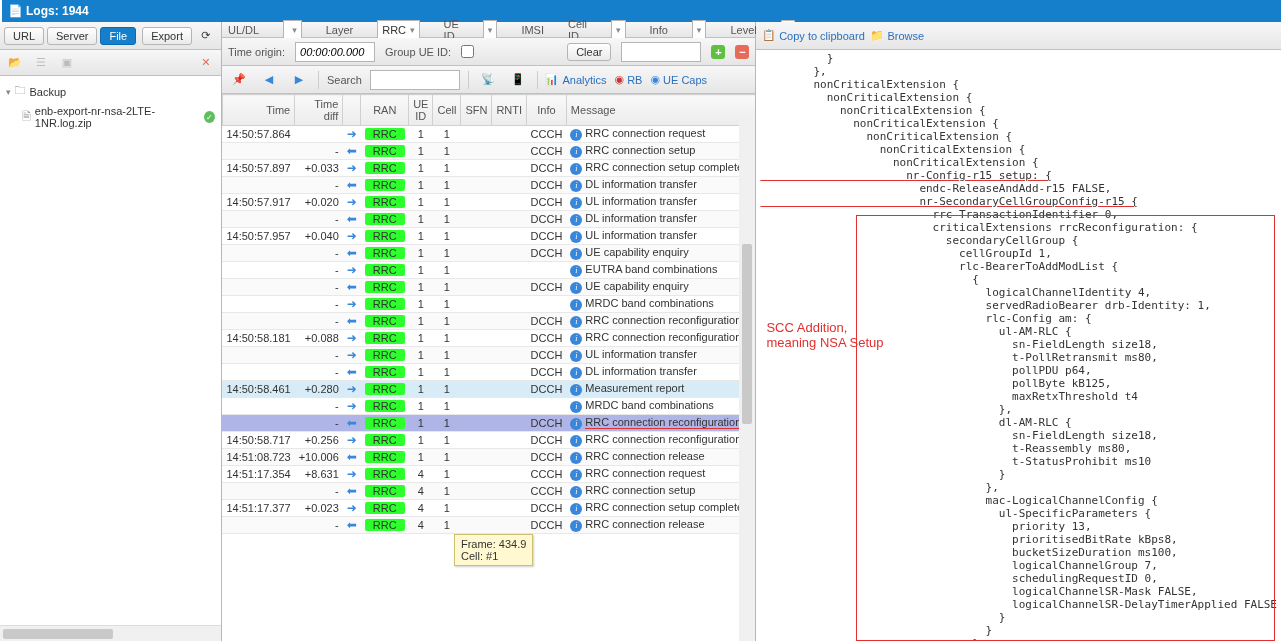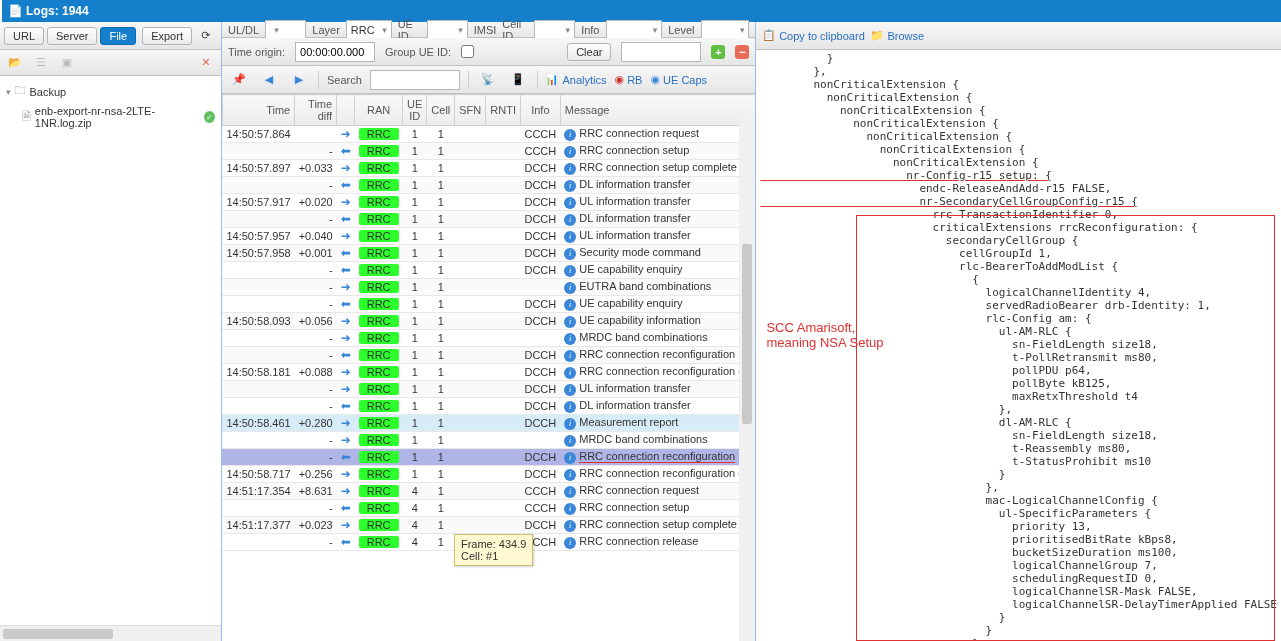--- a/index.html
+++ b/index.html
@@ -19,21 +19,21 @@
 .left-tree{flex:1;padding:4px 6px;font-size:11px}
 .tree-node{display:flex;align-items:center;gap:4px;padding:2px 0}
 .tree-node.child{padding-left:16px}
 .folder{color:#888}
 .zip{color:#888}
 .ok{width:12px;height:12px;border-radius:50%;background:#5fbf5f;display:inline-flex;align-items:center;justify-content:center;color:#fff;font-size:8px;margin-left:auto}
 .left-hscroll{height:16px;background:#f0f0f0;border-top:1px solid #ddd;display:flex;align-items:center}
 .left-hscroll .thumb{height:10px;background:#c9c9c9;width:110px;margin-left:3px;border-radius:2px}
 
 .center{flex:1;min-width:0;display:flex;flex-direction:column;border-right:1px solid #99bce8}
-.filters{background:linear-gradient(#f7f7f7,#e6e6e6);border-bottom:1px solid #c0c0c0;display:flex;align-items:center;padding:3px 6px;gap:6px;height:16px}
+.filters{background:linear-gradient(#f7f7f7,#e6e6e6);border-bottom:1px solid #c0c0c0;display:flex;align-items:center;padding:3px 6px;gap:24px;height:16px}
 .lbl{color:#555}
 .select{border:1px solid #b5b5b5;background:#fff;height:20px;display:flex;align-items:center;padding:0 4px;font-size:11px;gap:4px}
 .select .arr{color:#888;font-size:9px}
 .input{border:1px solid #b5b5b5;background:#fff;height:20px;padding:0 4px;font-size:11px}
 .time-row{background:linear-gradient(#f7f7f7,#e6e6e6);border-bottom:1px solid #c0c0c0;display:flex;align-items:center;padding:3px 6px;gap:10px;height:28px}
 .action-row{background:linear-gradient(#f7f7f7,#e6e6e6);border-bottom:1px solid #c0c0c0;display:flex;align-items:center;padding:3px 6px;gap:8px;height:28px}
 .sep{width:1px;height:18px;background:#ccc}
 .linkbtn{display:flex;align-items:center;gap:3px;color:#2a70c0;cursor:pointer;font-size:11px}
 .tbl-wrap{flex:1;overflow:hidden;position:relative}
 table{width:100%;border-collapse:collapse;font-size:11px}
@@ -141,21 +141,21 @@
       <div class="select" style="width:70px">
           <span class="arr" style="margin-left:auto">▾</span>
         </div>
       <span class="lbl">Level</span>
       <div class="select" style="width:60px">
           <span class="arr" style="margin-left:auto">▾</span>
         </div>
     </div>
     <div class="time-row">
       <span class="lbl">Time origin:</span>
-      <input class="input" style="width: 80px;" value="00:00:00.000">
+      <input class="input" style="width: 80px; font-style: italic;" value="00:00:00.000">
       <span class="lbl">Group UE ID:</span>
       <input type="checkbox" style="">
       <div style="flex:1"></div>
       <button class="btn">Clear</button>
       <input class="input" style="width: 80px;">
       <span class="add">+</span>
       <span class="rem">−</span>
     </div>
     <div class="action-row">
       <span class="iconbtn">📌</span>
@@ -276,32 +276,20 @@
               <td class="col-dir"><span class="dir">➜</span></td>
               <td class="col-ran"><span class="ran">RRC</span></td>
               <td class="col-ue">1</td>
               <td class="col-cell">1</td>
               <td class="col-sfn"></td>
               <td class="col-rnti"></td>
               <td class="col-info">DCCH</td>
               <td class="col-msg left-align"><span class="info-ic">i</span><span class="msg">UL information transfer</span></td>
             </tr>
             <tr>
-              <td class="col-time" style="text-align:left">14:50:57.958</td>
-              <td class="col-diff" style="text-align:right">+0.001</td>
-              <td class="col-dir"><span class="dir">⬅</span></td>
-              <td class="col-ran"><span class="ran">RRC</span></td>
-              <td class="col-ue">1</td>
-              <td class="col-cell">1</td>
-              <td class="col-sfn"></td>
-              <td class="col-rnti"></td>
-              <td class="col-info">DCCH</td>
-              <td class="col-msg left-align"><span class="info-ic">i</span><span class="msg">Security mode command</span></td>
-            </tr>
-            <tr>
               <td class="col-time" style="text-align:left"></td>
               <td class="col-diff" style="text-align:right">-</td>
               <td class="col-dir"><span class="dir">⬅</span></td>
               <td class="col-ran"><span class="ran">RRC</span></td>
               <td class="col-ue">1</td>
               <td class="col-cell">1</td>
               <td class="col-sfn"></td>
               <td class="col-rnti"></td>
               <td class="col-info">DCCH</td>
               <td class="col-msg left-align"><span class="info-ic">i</span><span class="msg">UE capability enquiry</span></td>
@@ -322,32 +310,20 @@
               <td class="col-time" style="text-align:left"></td>
               <td class="col-diff" style="text-align:right">-</td>
               <td class="col-dir"><span class="dir">⬅</span></td>
               <td class="col-ran"><span class="ran">RRC</span></td>
               <td class="col-ue">1</td>
               <td class="col-cell">1</td>
               <td class="col-sfn"></td>
               <td class="col-rnti"></td>
               <td class="col-info">DCCH</td>
               <td class="col-msg left-align"><span class="info-ic">i</span><span class="msg">UE capability enquiry</span></td>
-            </tr>
-            <tr>
-              <td class="col-time" style="text-align:left">14:50:58.093</td>
-              <td class="col-diff" style="text-align:right">+0.056</td>
-              <td class="col-dir"><span class="dir">➜</span></td>
-              <td class="col-ran"><span class="ran">RRC</span></td>
-              <td class="col-ue">1</td>
-              <td class="col-cell">1</td>
-              <td class="col-sfn"></td>
-              <td class="col-rnti"></td>
-              <td class="col-info">DCCH</td>
-              <td class="col-msg left-align"><span class="info-ic">i</span><span class="msg">UE capability information</span></td>
             </tr>
             <tr>
               <td class="col-time" style="text-align:left"></td>
               <td class="col-diff" style="text-align:right">-</td>
               <td class="col-dir"><span class="dir">➜</span></td>
               <td class="col-ran"><span class="ran">RRC</span></td>
               <td class="col-ue">1</td>
               <td class="col-cell">1</td>
               <td class="col-sfn"></td>
               <td class="col-rnti"></td>
@@ -442,20 +418,32 @@
               <td class="col-time" style="text-align:left">14:50:58.717</td>
               <td class="col-diff" style="">+0.256</td>
               <td class="col-dir"><span class="dir">➜</span></td>
               <td class="col-ran"><span class="ran">RRC</span></td>
               <td class="col-ue">1</td>
               <td class="col-cell">1</td>
               <td class="col-sfn"></td>
               <td class="col-rnti"></td>
               <td class="col-info">DCCH</td>
               <td class="col-msg left-align"><span class="info-ic">i</span><span class="msg">RRC connection reconfiguration complete</span></td>
+            </tr>
+            <tr>
+              <td class="col-time" style="text-align:left">14:51:08.723</td>
+              <td class="col-diff" style="text-align:right">+10.006</td>
+              <td class="col-dir"><span class="dir">⬅</span></td>
+              <td class="col-ran"><span class="ran">RRC</span></td>
+              <td class="col-ue">1</td>
+              <td class="col-cell">1</td>
+              <td class="col-sfn"></td>
+              <td class="col-rnti"></td>
+              <td class="col-info">DCCH</td>
+              <td class="col-msg left-align"><span class="info-ic">i</span><span class="msg">RRC connection release</span></td>
             </tr>
             <tr>
               <td class="col-time" style="text-align:center">14:51:17.354</td>
               <td class="col-diff" style="text-align:right">+8.631</td>
               <td class="col-dir"><span class="dir">➜</span></td>
               <td class="col-ran"><span class="ran">RRC</span></td>
               <td class="col-ue">4</td>
               <td class="col-cell">1</td>
               <td class="col-sfn"></td>
               <td class="col-rnti"></td>
@@ -566,18 +554,18 @@
                                       logicalChannelSR-Mask FALSE,
                                       logicalChannelSR-DelayTimerApplied FALSE
                                     }
                                   }
                                 }
                               },
                               mac-CellGroupConfig {
                                 schedulingRequestConfig {</pre>
       <div class="ann-box"></div>
       <div class="ann-txt">
-        <div>SCC Amarisoft,</div>
+        <div>SCC Addition,</div>
           <div>meaning NSA Setup</div>
       </div>
     </div>
   </div>
 </div>
 
 </body></html>

